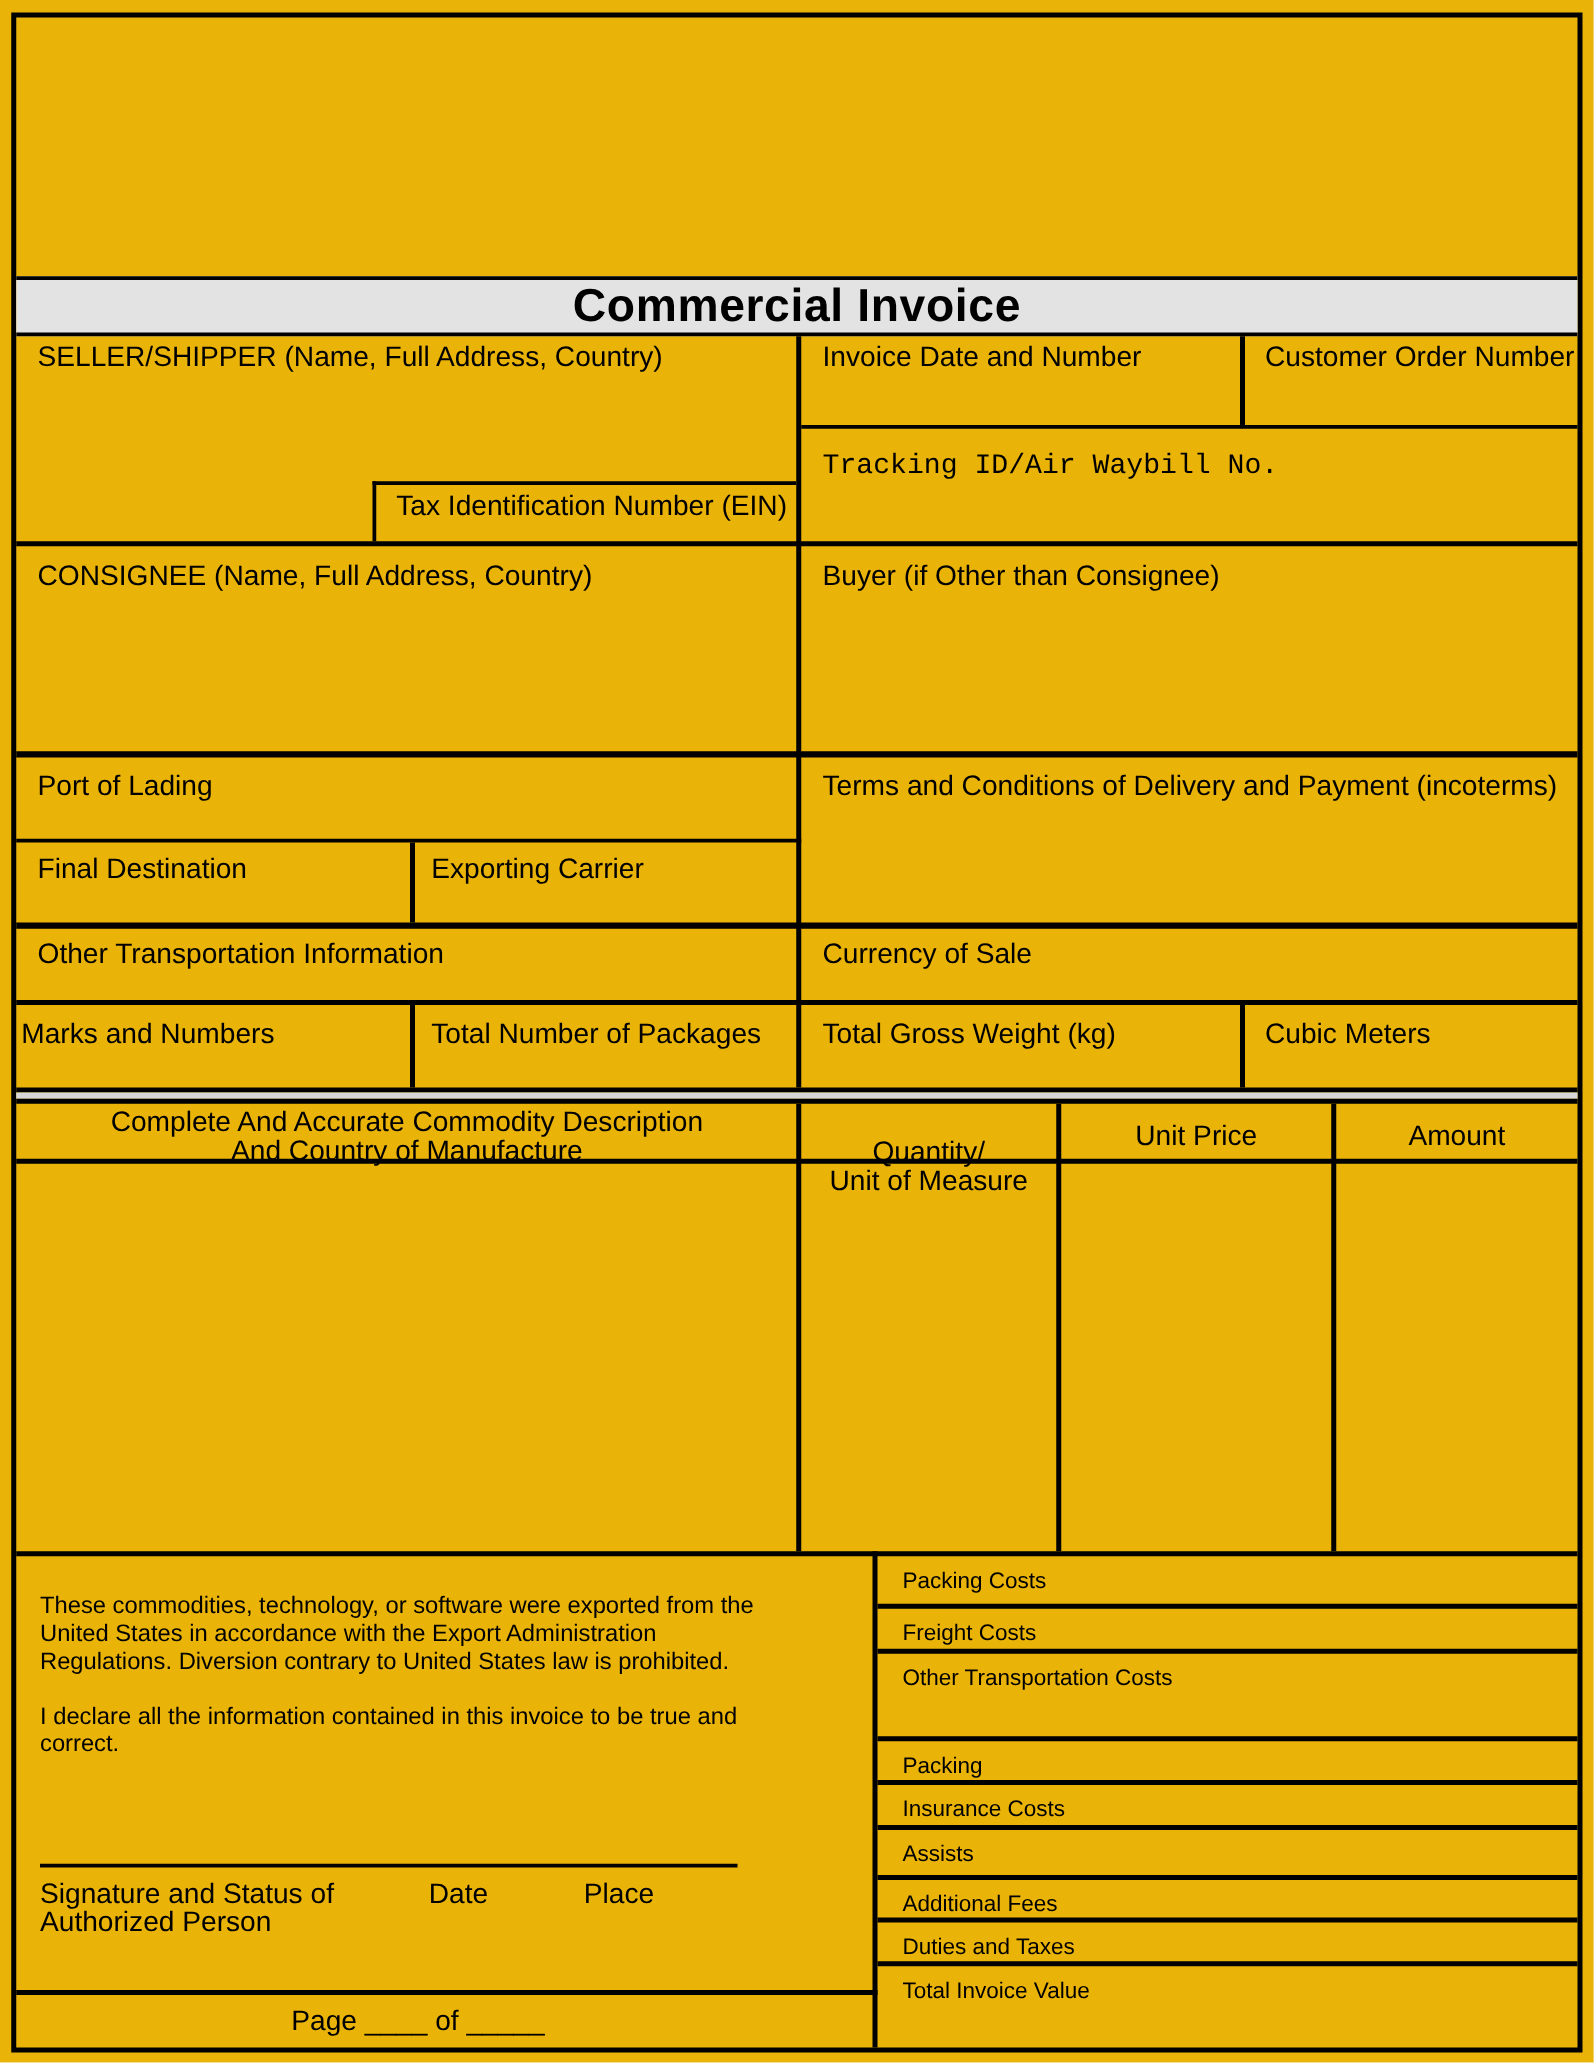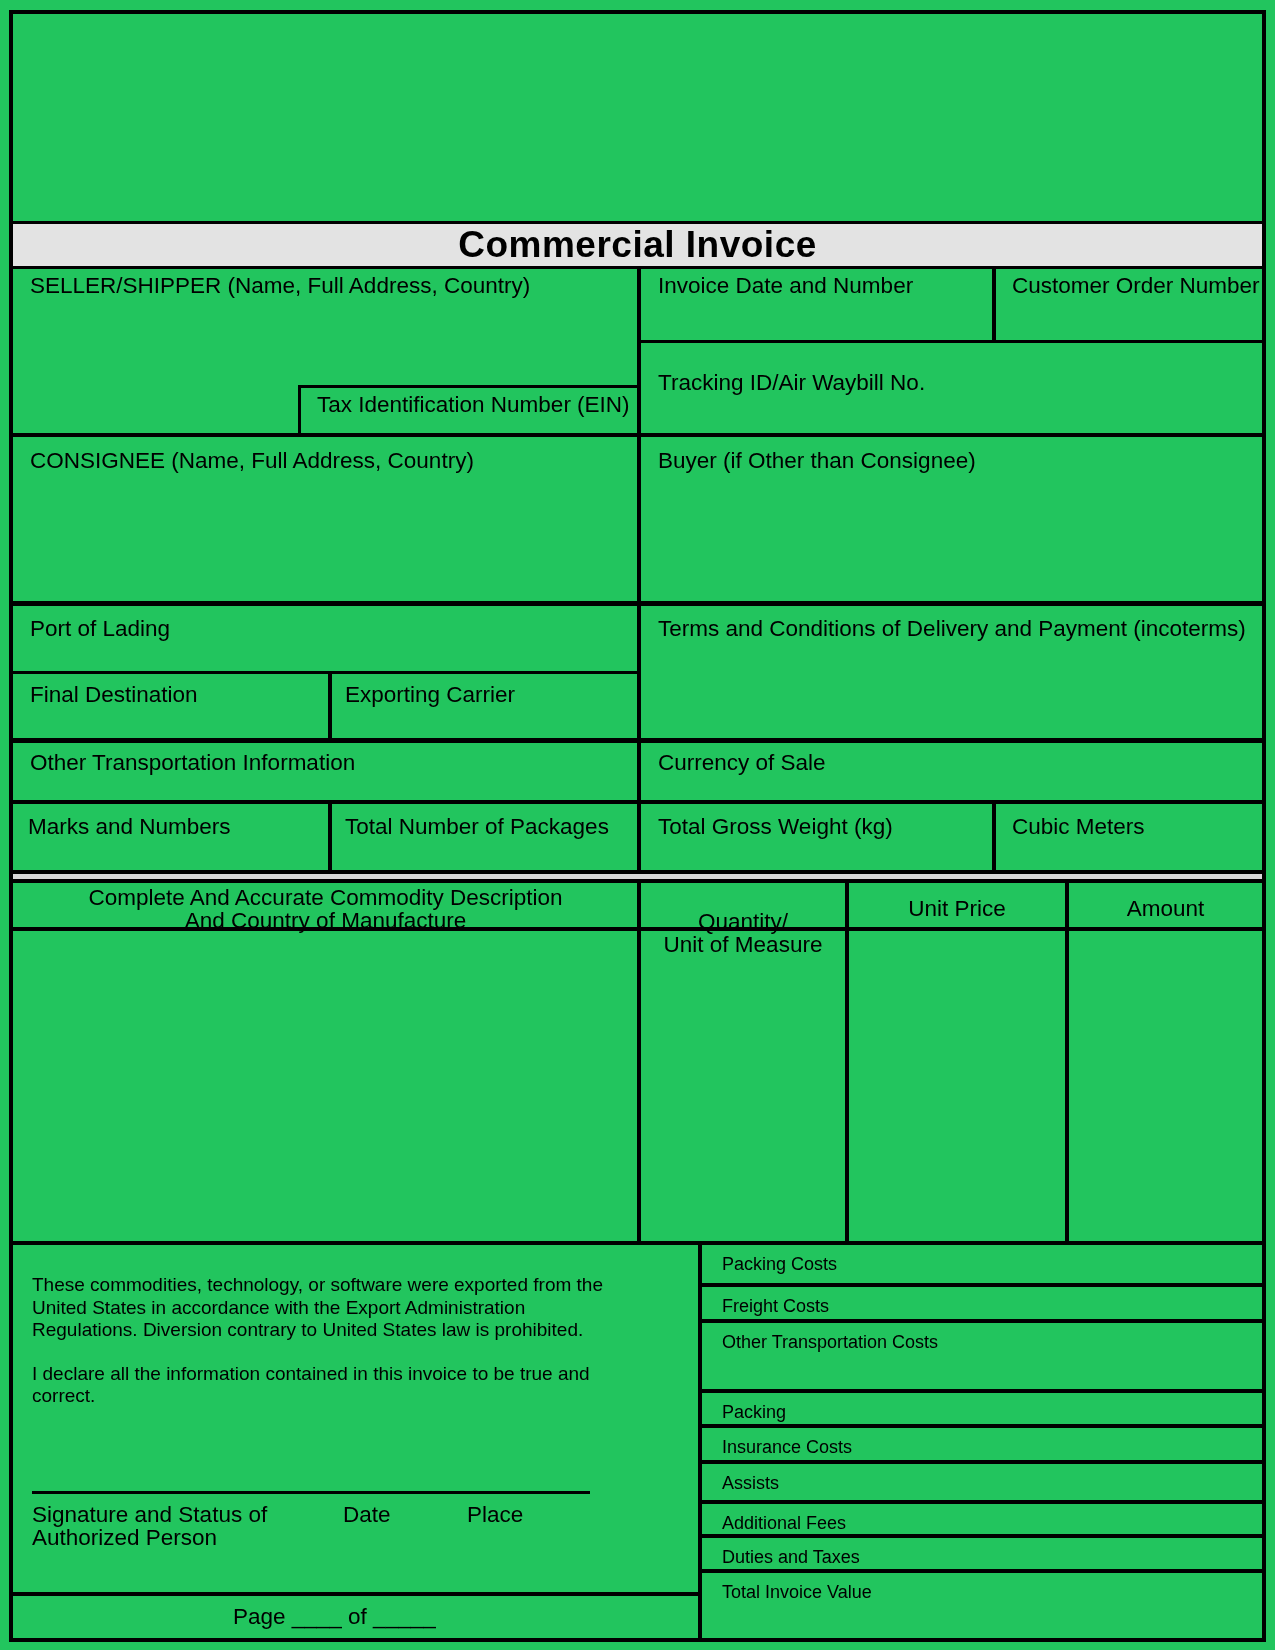--- a/index.html
+++ b/index.html
@@ -2,21 +2,21 @@
 <html><head>
 <meta charset="utf-8">
 <style>
   * { box-sizing: border-box; margin: 0; padding: 0; }
   html, body { background: #ffffff; }
   body { font-family: "Liberation Sans", sans-serif; color: #000; }
   .page {
     position: relative;
     width: 1275px;
     height: 1650px;
-    background: #22c55e;
+    background: #eab308;
     overflow: hidden;
   }
   .frame {
     position: absolute;
     left: 9px; top: 10px;
     width: 1257px; height: 1632px;
     border: 4px solid #000;
   }
   .titlebar {
     position: absolute;
@@ -85,21 +85,21 @@
   </div>
 
   <div class="cell" style="left:641px;top:269px;width:351px;height:71px;">
     <span class="lbl" style="left:17px;top:5px;">Invoice Date and Number</span>
   </div>
 
   <div class="cell" style="left:996px;top:269px;width:266px;height:71px;">
     <span class="lbl" style="left:16px;top:5px;">Customer Order Number</span>
   </div>
 
-  <div class="cell" style="left:641px;top:354px;width:496px;height:90px;">
+  <div class="cell" style="left:641px;top:343px;width:496px;height:90px;font-family:Liberation Mono, monospace;">
     <span class="lbl" style="left:17px;top:17px;">Tracking ID/Air Waybill No.</span>
   </div>
 
   <div class="cell" style="left:298px;top:385px;width:339px;height:48px;border-top:3px solid #000;border-left:3px solid #000;">
     <span class="lbl" style="left:16px;top:5px;">Tax Identification Number (EIN)</span>
   </div>
 
   <div class="cell" style="left:13px;top:437px;width:624px;height:164px;">
     <span class="lbl" style="left:17px;top:12px;">CONSIGNEE (Name, Full Address, Country)</span>
   </div>
@@ -126,21 +126,21 @@
 
   <div class="cell" style="left:13px;top:743px;width:624px;height:57px;">
     <span class="lbl" style="left:17px;top:8px;">Other Transportation Information</span>
   </div>
 
   <div class="cell" style="left:641px;top:743px;width:621px;height:57px;padding-left:16px;">
     <span class="lbl" style="left:17px;top:8px;">Currency of Sale</span>
   </div>
 
   <div class="cell" style="left:13px;top:804px;width:315px;height:66px;">
-    <span class="lbl" style="left:15px;top:11px;text-align:right;">Marks and Numbers</span>
+    <span class="lbl" style="left:4px;top:11px;text-align:right;">Marks and Numbers</span>
   </div>
 
   <div class="cell" style="left:332px;top:804px;width:305px;height:66px;">
     <span class="lbl" style="left:13px;top:11px;">Total Number of Packages</span>
   </div>
 
   <div class="cell" style="left:641px;top:804px;width:351px;height:66px;">
     <span class="lbl" style="left:17px;top:11px;">Total Gross Weight (kg)</span>
   </div>
 

